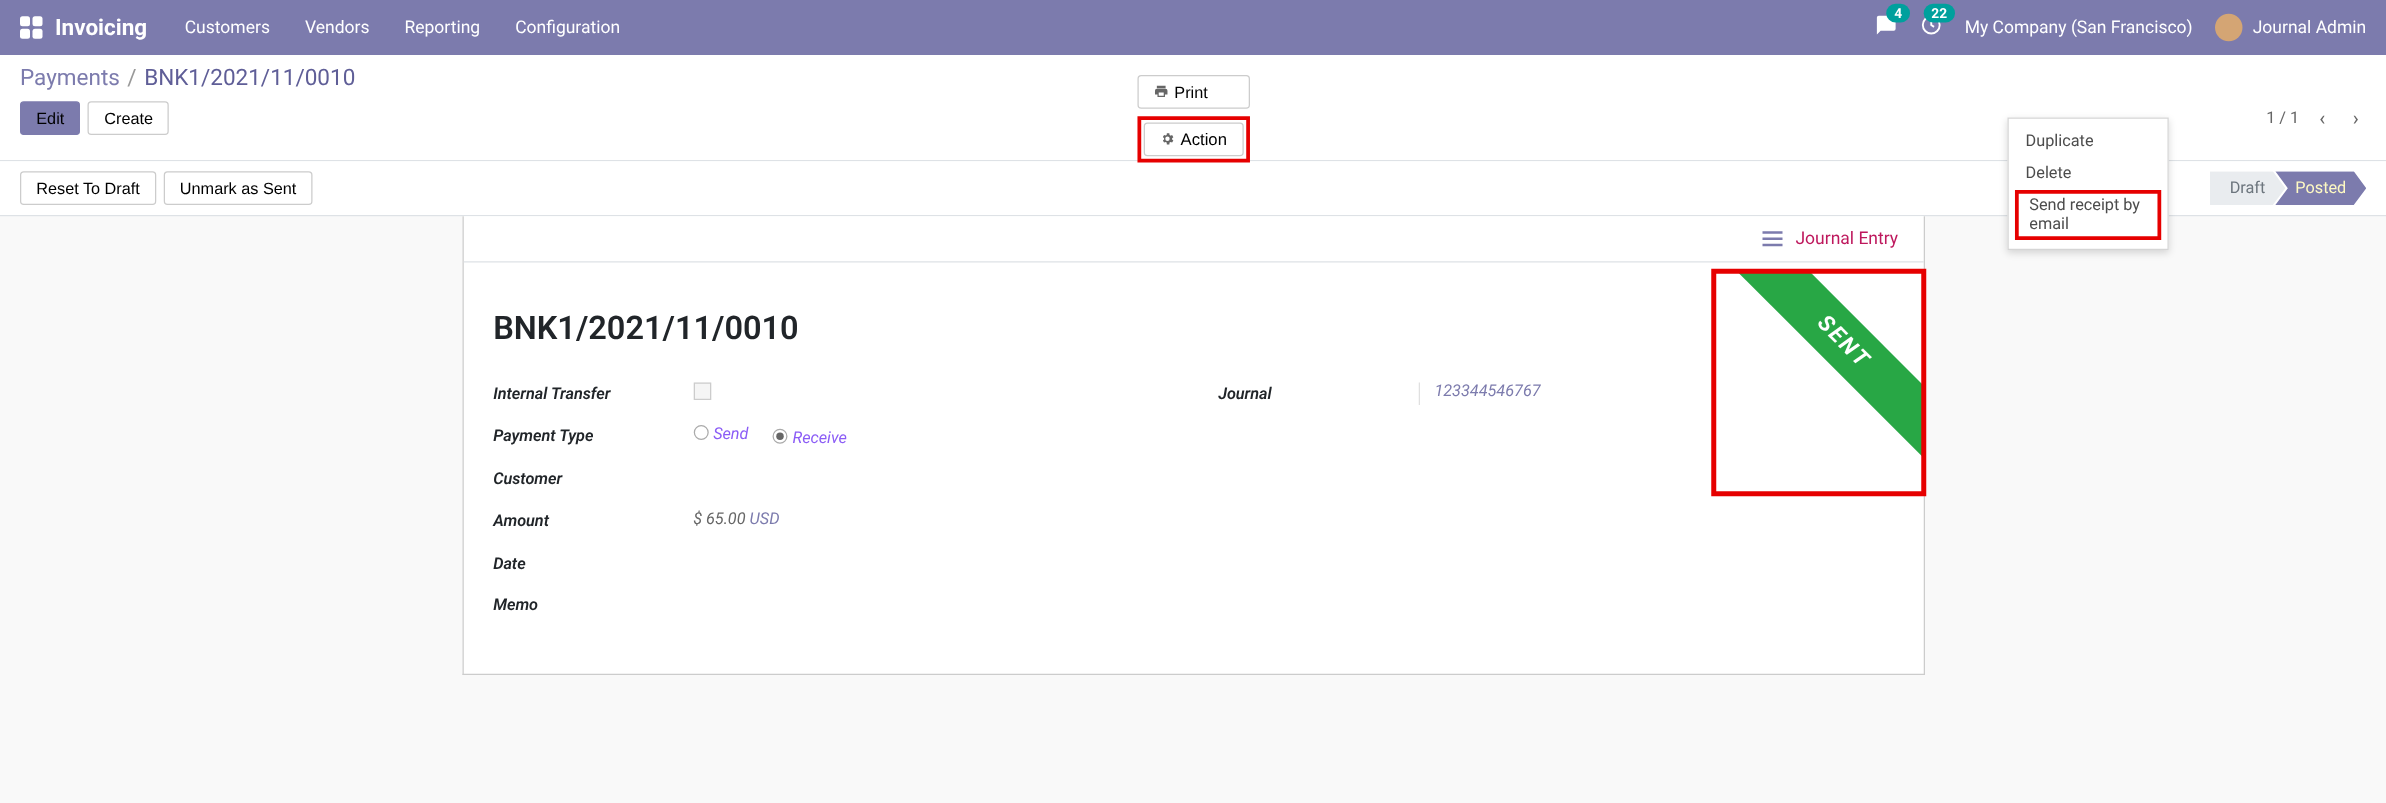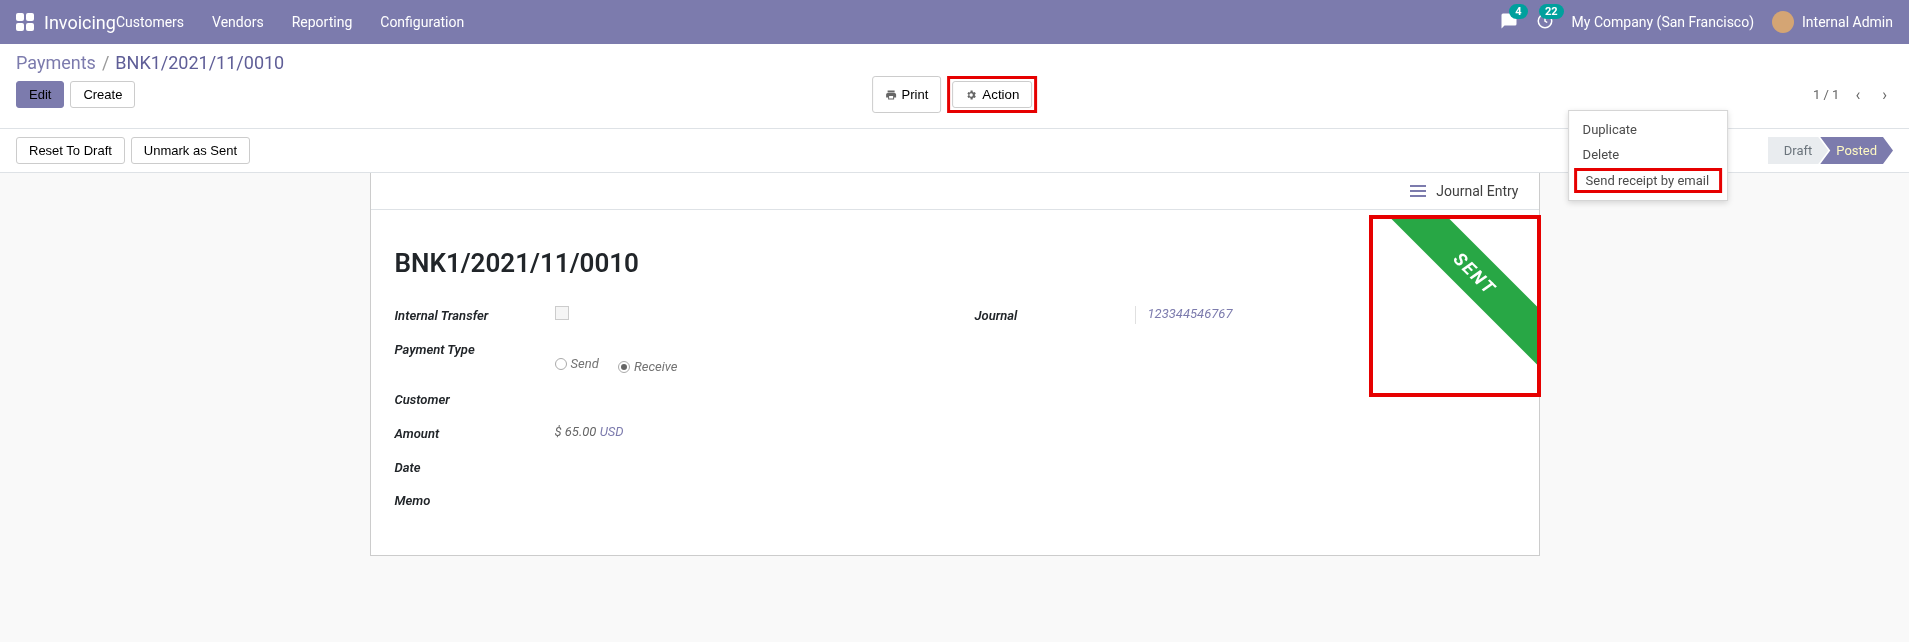--- a/index.html
+++ b/index.html
@@ -2,85 +2,85 @@
 <html><head>
 <meta charset="utf-8">
 <style>
 * { box-sizing: border-box; margin: 0; padding: 0; }
 body { font-family: -apple-system, BlinkMacSystemFont, "Segoe UI", Roboto, Arial, sans-serif; font-size: 13px; color: #4c4c4c; width: 1909px; background: #f9f9f9; }
 
 
 .topnav { background: #7c7bad; height: 44px; display: flex; align-items: center; padding: 0 16px; color: #fff; }
 .topnav .apps-icon { width: 18px; height: 18px; display: grid; grid-template-columns: 1fr 1fr; grid-template-rows: 1fr 1fr; gap: 2px; margin-right: 10px; cursor: pointer; }
 .topnav .apps-icon span { background: #fff; border-radius: 2px; }
-.topnav .brand { font-size: 18px; font-weight: 400; }
+.topnav .brand { font-size: 18px; font-weight: 700; margin-right: 30px; }
 .topnav .nav-item { margin-right: 28px; font-size: 14px; cursor: pointer; }
 .topnav .spacer { flex: 1; }
 .topnav .right { display: flex; align-items: center; gap: 18px; }
 .topnav .icon-badge { position: relative; cursor: pointer; }
 .topnav .badge { position: absolute; top: -8px; right: -10px; background: #00a09d; color: #fff; border-radius: 10px; font-size: 11px; padding: 1px 6px; font-weight: bold; }
 .topnav .company { font-size: 14px; }
 .topnav .avatar { width: 22px; height: 22px; border-radius: 50%; background: #d4a574; display: inline-block; }
 .topnav .user { font-size: 14px; display: flex; align-items: center; gap: 8px; cursor: pointer; }
 
 
 .subhead { background: #fff; padding: 8px 16px 12px 16px; border-bottom: 1px solid #dee2e6; }
 .breadcrumb { display: flex; align-items: center; gap: 6px; font-size: 18px; margin-bottom: 8px; }
 .breadcrumb .crumb-link { color: #7c7bad; cursor: pointer; }
 .breadcrumb .sep { color: #999; }
 .breadcrumb .crumb-current { color: #5f5e97; }
 
 .control-row { display: flex; align-items: center; position: relative; padding-bottom: 8px; }
 .btn { border: 1px solid #ccc; background: #fff; padding: 5px 12px; border-radius: 3px; cursor: pointer; font-size: 13px; display: inline-flex; align-items: center; gap: 5px; }
 .btn-primary { background: #7c7bad; color: #000000; border-color: #7c7bad; }
 .btn-group { display: flex; gap: 6px; }
-.center-actions { position: absolute; left: 50%; transform: translateX(-50%); display: flex; gap: 6px; }
+.center-actions { position: absolute; left: 50%; transform: translateX(-50%); display: flex; gap: 6px; flex-direction: column; }
 .right-pager { margin-left: auto; display: flex; align-items: center; gap: 10px; font-size: 13px; color: #666; }
 .pager-arrow { cursor: pointer; font-size: 16px; color: #666; padding: 2px 6px; }
 
 
 .action-btn { border: 1px solid #ccc; padding: 5px 12px; border-radius: 3px; background: #fff; cursor: pointer; display: inline-flex; align-items: center; gap: 5px; }
 .highlight-box { border: 3px solid #e60000; padding: 2px; display: inline-block; }
-.dropdown-menu { position: absolute; top: 34px; left: 696px; width: 160px; background: #fff; border: 1px solid #d5d5d5; box-shadow: 0 2px 6px rgba(0,0,0,.15); z-index: 100; padding: 6px 0; }
+.dropdown-menu { position: absolute; top: 34px; left: 696px; width: 129px; background: #fff; border: 1px solid #d5d5d5; box-shadow: 0 2px 6px rgba(0,0,0,.15); z-index: 100; padding: 6px 0; }
 .dropdown-item { padding: 5px 14px; cursor: pointer; font-size: 13px; color: #4c4c4c; }
 .highlight-row { border: 3px solid #e60000; margin: 1px 5px; padding: 2px 9px; }
 
 
 .status-row { background: #fff; border-bottom: 1px solid #dee2e6; padding: 8px 16px; display: flex; align-items: center; }
 .status-row .btn-group { gap: 6px; }
 .status-arrows { margin-left: auto; display: flex; }
 .status-step { padding: 6px 16px; font-size: 13px; position: relative; background: #e9ecef; color: #6c757d; clip-path: polygon(0 0, calc(100% - 10px) 0, 100% 50%, calc(100% - 10px) 100%, 0 100%, 10px 50%); margin-left: -8px; }
 .status-step:first-child { clip-path: polygon(0 0, calc(100% - 10px) 0, 100% 50%, calc(100% - 10px) 100%, 0 100%); margin-left: 0; }
 .status-step.active { background: #7c7bad; color: #fef9c3; }
 
 
 .sheet-wrap { padding: 0; display: flex; justify-content: center; }
 .sheet { width: 1170px; background: #fff; border: 1px solid #ccc; border-top: none; position: relative; margin-top: 0; }
 .sheet-head { display: flex; justify-content: flex-end; border-bottom: 1px solid #dee2e6; padding: 10px 20px; }
-.journal-entry-btn { display: flex; align-items: center; gap: 10px; color: #404040; font-size: 14px; cursor: pointer; }
+.journal-entry-btn { display: flex; align-items: center; gap: 10px; color: #be185d; font-size: 14px; cursor: pointer; }
 .hamburger { display: flex; flex-direction: column; gap: 3px; }
 .hamburger span { width: 16px; height: 2px; background: #7c7bad; }
 
 .ribbon-area { position: absolute; right: 0; top: 44px; width: 170px; height: 170px; overflow: hidden; }
 .ribbon { position: absolute; width: 240px; text-align: center; background: #28a745; color: #fff; font-weight: bold; font-style: italic; font-size: 18px; letter-spacing: 2px; padding: 10px 0; transform: rotate(45deg); top: 36px; right: -56px; }
 .ribbon-highlight { position: absolute; right: -2px; top: 42px; width: 172px; height: 182px; border: 4px solid #e60000; pointer-events: none; }
 
 .sheet-body { padding: 20px 24px 30px 24px; }
 .record-title { font-size: 26px; font-weight: 600; color: #212529; margin: 18px 0 28px 0; }
 .form-grid { display: flex; gap: 40px; font-style: italic; }
 .col { flex: 1; }
 .field-row { display: flex; margin-bottom: 16px; align-items: flex-start; }
 .field-label { width: 160px; font-weight: 600; color: #212529; font-size: 13px; padding-top: 2px; }
 .field-value { flex: 1; color: #666; font-size: 13px; border-left: 1px solid #eee; padding-left: 12px; min-height: 18px; }
 .col:first-child .field-value { border-left: none; padding-left: 0; }
 .col:nth-child(2) .field-label { width: 160px; }
 .col:nth-child(2) .field-value { border-left: 1px solid #e0e0e0; padding-left: 12px; }
 .link-val { color: #7c7bad; }
 .checkbox-placeholder { width: 14px; height: 14px; border: 1px solid #ccc; display: inline-block; background: #f5f5f5; }
-.radio { display: inline-flex; align-items: center; gap: 4px; margin-right: 16px; color: #737373; margin-top: 16px; }
+.radio { display: inline-flex; gap: 4px; margin-right: 16px; color: #8b5cf6; }
 .radio-circle { width: 12px; height: 12px; border: 1px solid #aaa; border-radius: 50%; display: inline-flex; align-items: center; justify-content: center; }
 .radio-dot { width: 6px; height: 6px; background: #666; border-radius: 50%; }
 
 .gear-icon { width: 12px; height: 12px; }
 .print-icon { width: 12px; height: 12px; }
 </style>
 </head>
 <body>
 
 <div class="topnav">
@@ -106,21 +106,21 @@
     <div class="icon-badge">
       <svg width="18" height="18" viewBox="0 0 24 24" fill="none" stroke="#fff" stroke-width="2">
           <circle cx="12" cy="12" r="9"></circle>
           <path d="M12 7v5l3 2"></path>
         </svg>
       <span class="badge">22</span>
     </div>
     <div class="company">My Company (San Francisco)</div>
     <div class="user">
       <span class="avatar"></span>
-      <span>Internal Admin</span>
+      <span>Journal Admin</span>
     </div>
   </div>
 </div>
 
 <div class="subhead">
   <div class="breadcrumb">
     <span class="crumb-link">Payments</span>
     <span class="sep">/</span>
     <span class="crumb-current">BNK1/2021/11/0010</span>
   </div>

